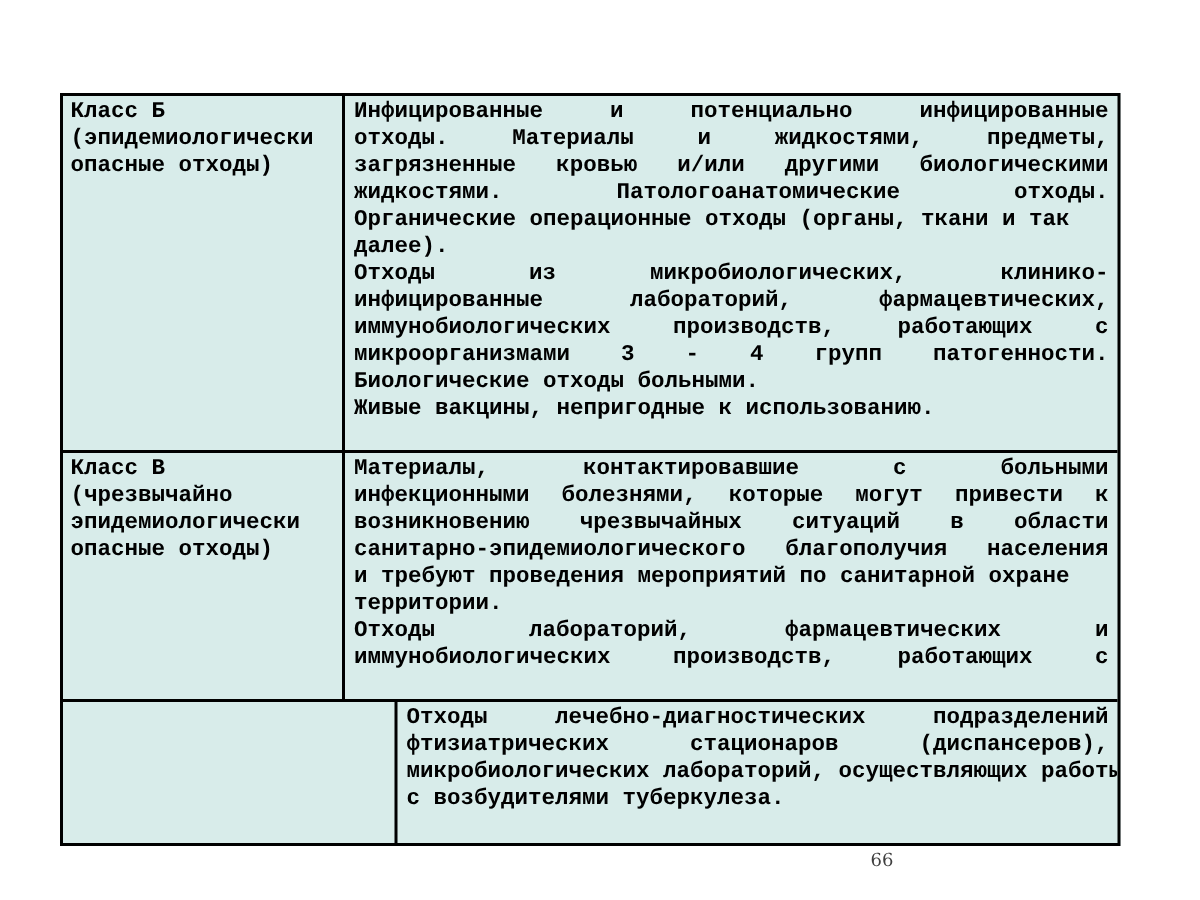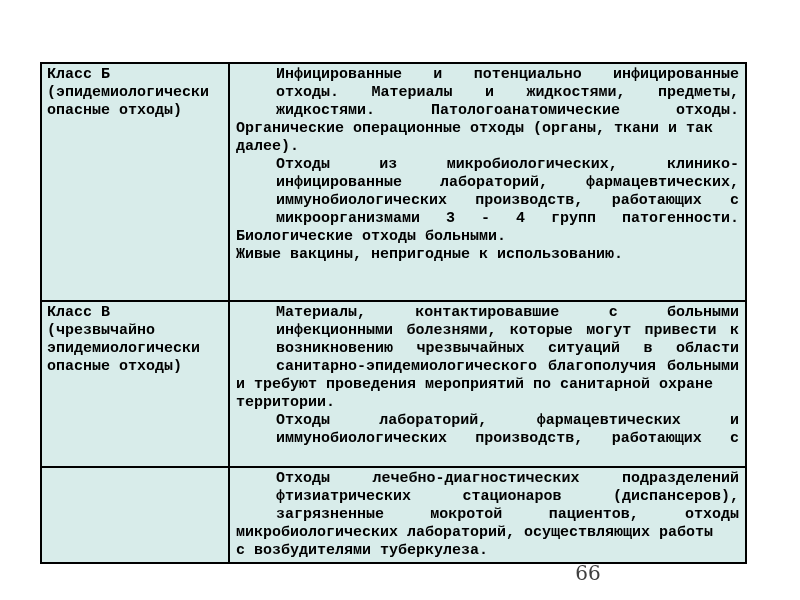--- a/index.html
+++ b/index.html
@@ -29,47 +29,46 @@
   .tr {
     display: flex;
     box-sizing: border-box;
     border-bottom: 2px solid #000000;
     overflow: hidden;
     font-family: Liberation Mono, monospace;
   }
   .tr.last { border-bottom: none; }
   .r1 { height: 238px; }
   .r2 { height: 166px; }
-  .r3 { height: 94px; }
+  .r3 { height: 94px; padding-left: 35px; }
   .td-l {
     box-sizing: border-box;
     width: 188px;
     border-right: 2px solid #000000;
     padding: 2px 4px 2px 5px;
     overflow: hidden;
   }
   .td-r {
     box-sizing: border-box;
     flex: 1;
     padding: 2px 6px 2px 6px;
     overflow: hidden;
   }
   .ln { white-space: nowrap; }
   .j {
     white-space: normal;
     text-align: justify;
     text-align-last: justify;
-    margin-left: 40px;
   }
   .pagenum {
     position: absolute;
     left: 563px; top: 564px;
     width: 50px;
     text-align: center;
-    font-size: 20px;
+    font-size: 12px;
     line-height: 18px;
     color: #3f3f3f;
     font-weight: normal;
   }
 </style>
 </head>
 <body>
 
 <div class="slide">
 
@@ -77,20 +76,21 @@
 
     <div class="tr r1">
       <div class="td-l">
         <div class="ln">Класс Б</div>
         <div class="ln">(эпидемиологически</div>
         <div class="ln">опасные отходы)</div>
       </div>
       <div class="td-r">
         <div class="ln j">Инфицированные и потенциально инфицированные</div>
         <div class="ln j">отходы. Материалы и жидкостями, предметы,</div>
+        <div class="ln j">загрязненные кровью и/или другими биологическими</div>
         <div class="ln j">жидкостями. Патологоанатомические отходы.</div>
         <div class="ln">Органические операционные отходы (органы, ткани и так</div>
         <div class="ln">далее).</div>
         <div class="ln j">Отходы из микробиологических, клинико-</div>
         <div class="ln j">инфицированные лабораторий, фармацевтических,</div>
         <div class="ln j">иммунобиологических производств, работающих с</div>
         <div class="ln j">микроорганизмами 3 - 4 групп патогенности.</div>
         <div class="ln">Биологические отходы больными.</div>
         <div class="ln">Живые вакцины, непригодные к использованию.</div>
       </div>
@@ -100,35 +100,34 @@
       <div class="td-l">
         <div class="ln">Класс В</div>
         <div class="ln">(чрезвычайно</div>
         <div class="ln">эпидемиологически</div>
         <div class="ln">опасные отходы)</div>
       </div>
       <div class="td-r">
         <div class="ln j">Материалы, контактировавшие с больными</div>
         <div class="ln j">инфекционными болезнями, которые могут привести к</div>
         <div class="ln j">возникновению чрезвычайных ситуаций в области</div>
-        <div class="ln j">санитарно-эпидемиологического благополучия больными</div>
+        <div class="ln j">санитарно-эпидемиологического благополучия населения</div>
         <div class="ln">и требуют проведения мероприятий по санитарной охране</div>
         <div class="ln">территории.</div>
         <div class="ln j">Отходы лабораторий, фармацевтических и</div>
         <div class="ln j">иммунобиологических производств, работающих с</div>
 
       </div>
     </div>
 
     <div class="tr r3 last">
       <div class="td-l"></div>
       <div class="td-r">
         <div class="ln j">Отходы лечебно-диагностических подразделений</div>
         <div class="ln j">фтизиатрических стационаров (диспансеров),</div>
-        <div class="ln j">загрязненные мокротой пациентов, отходы</div>
         <div class="ln">микробиологических лабораторий, осуществляющих работы</div>
         <div class="ln">с возбудителями туберкулеза.</div>
       </div>
     </div>
 
   </div>
 
   <div class="pagenum">66</div>
 
 </div>

